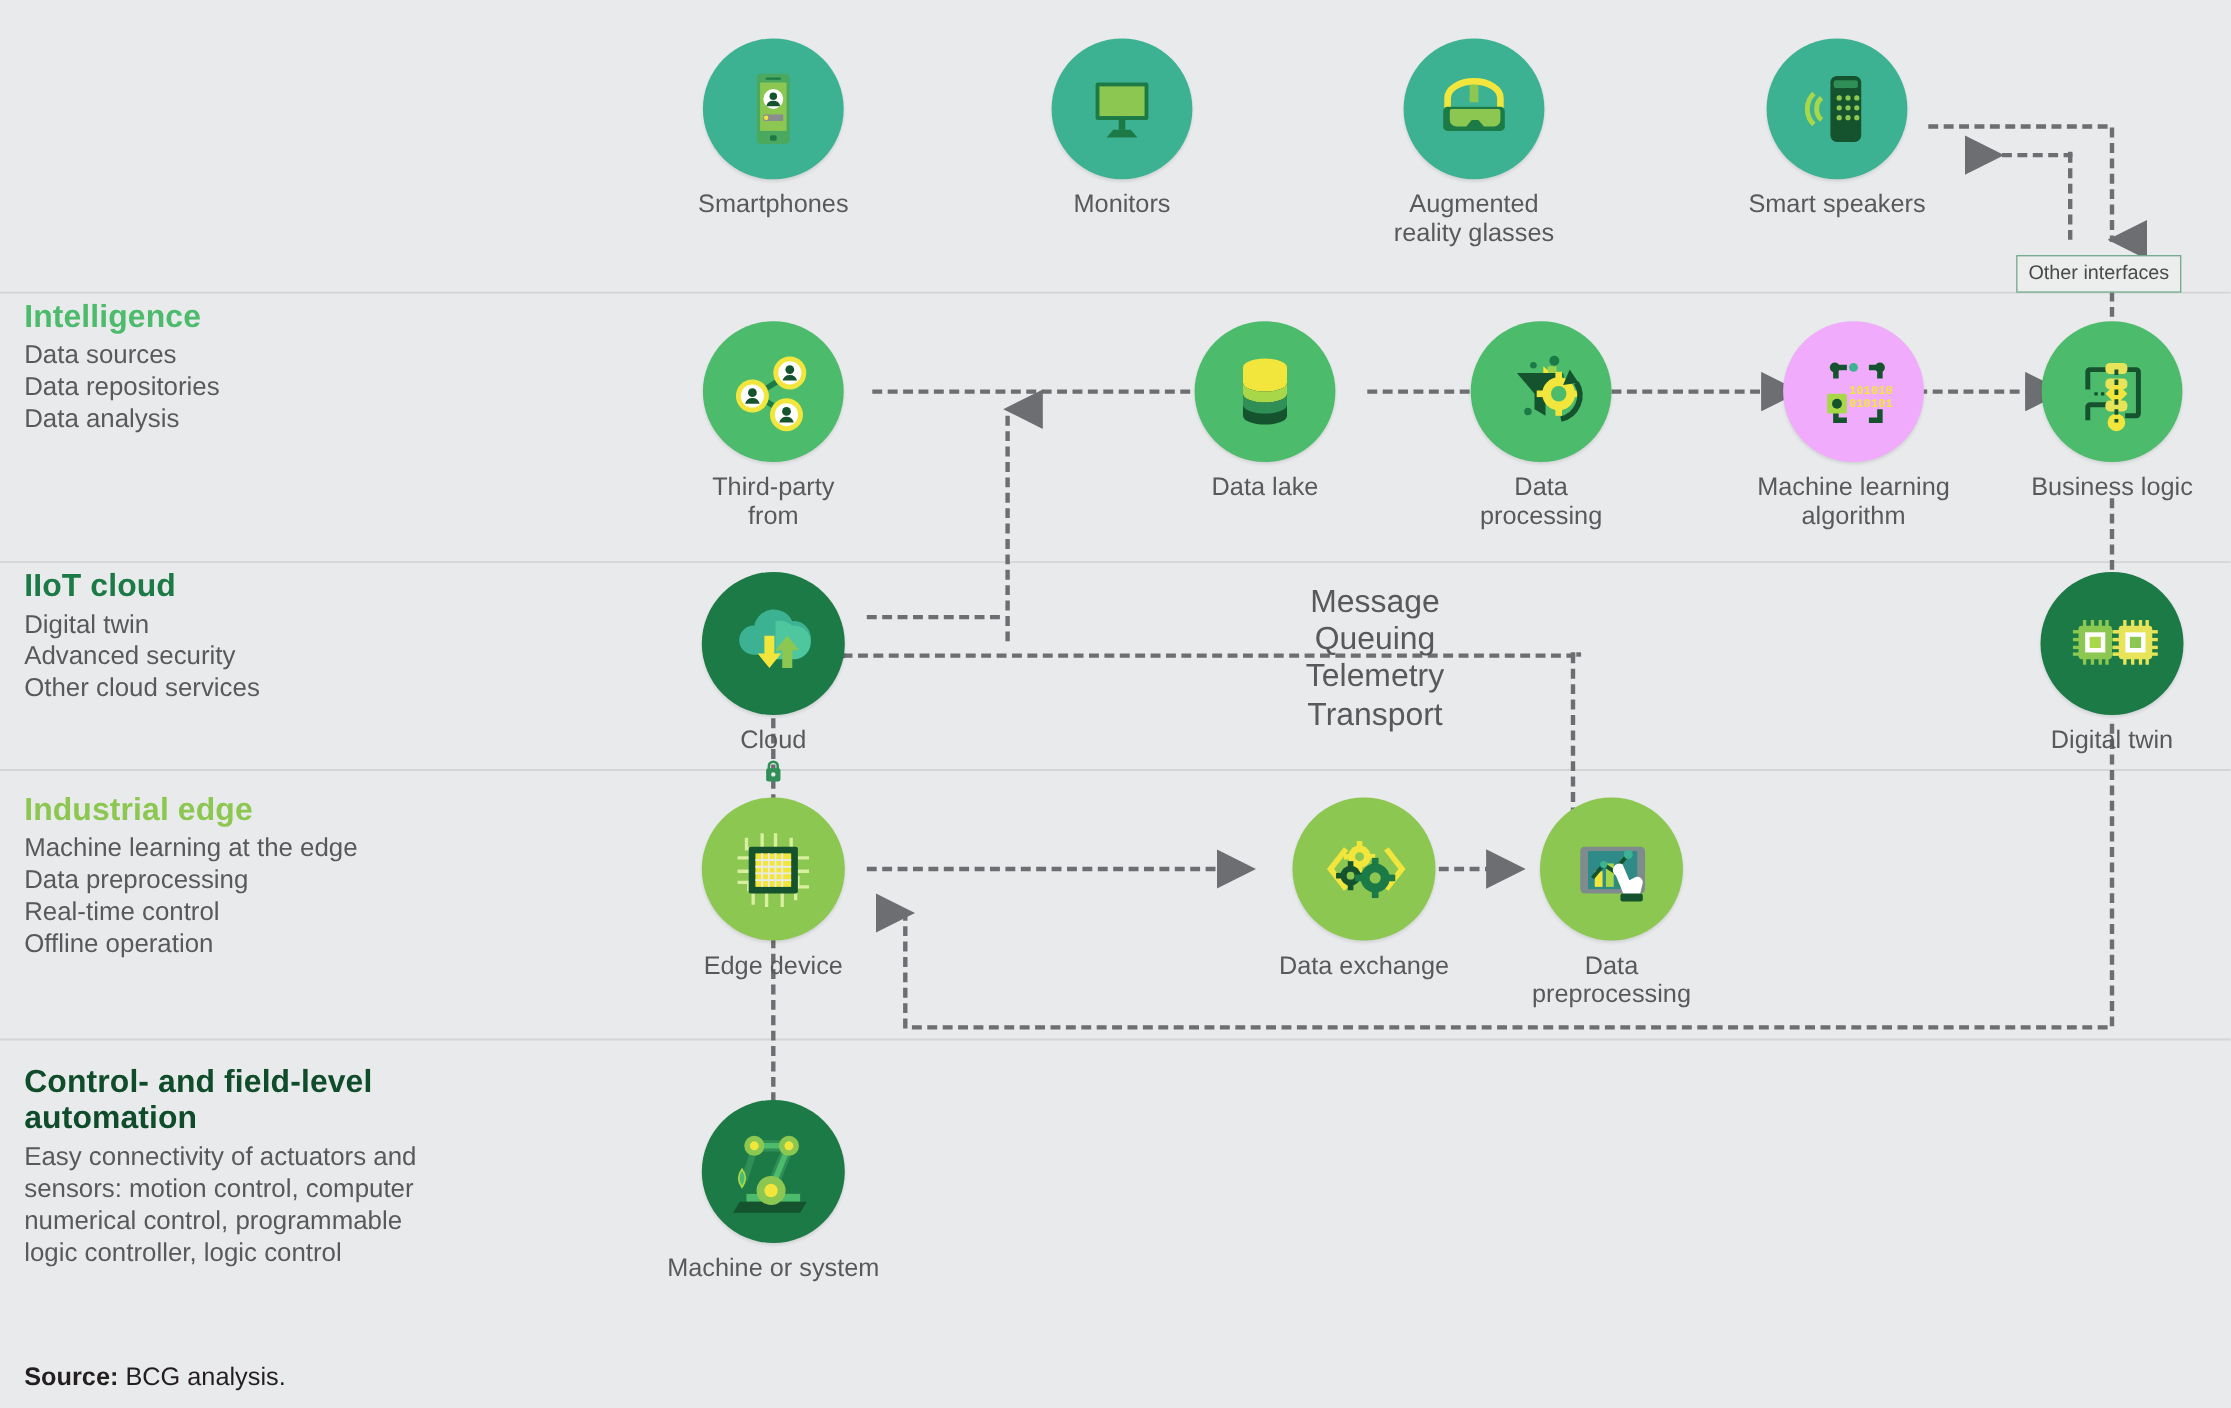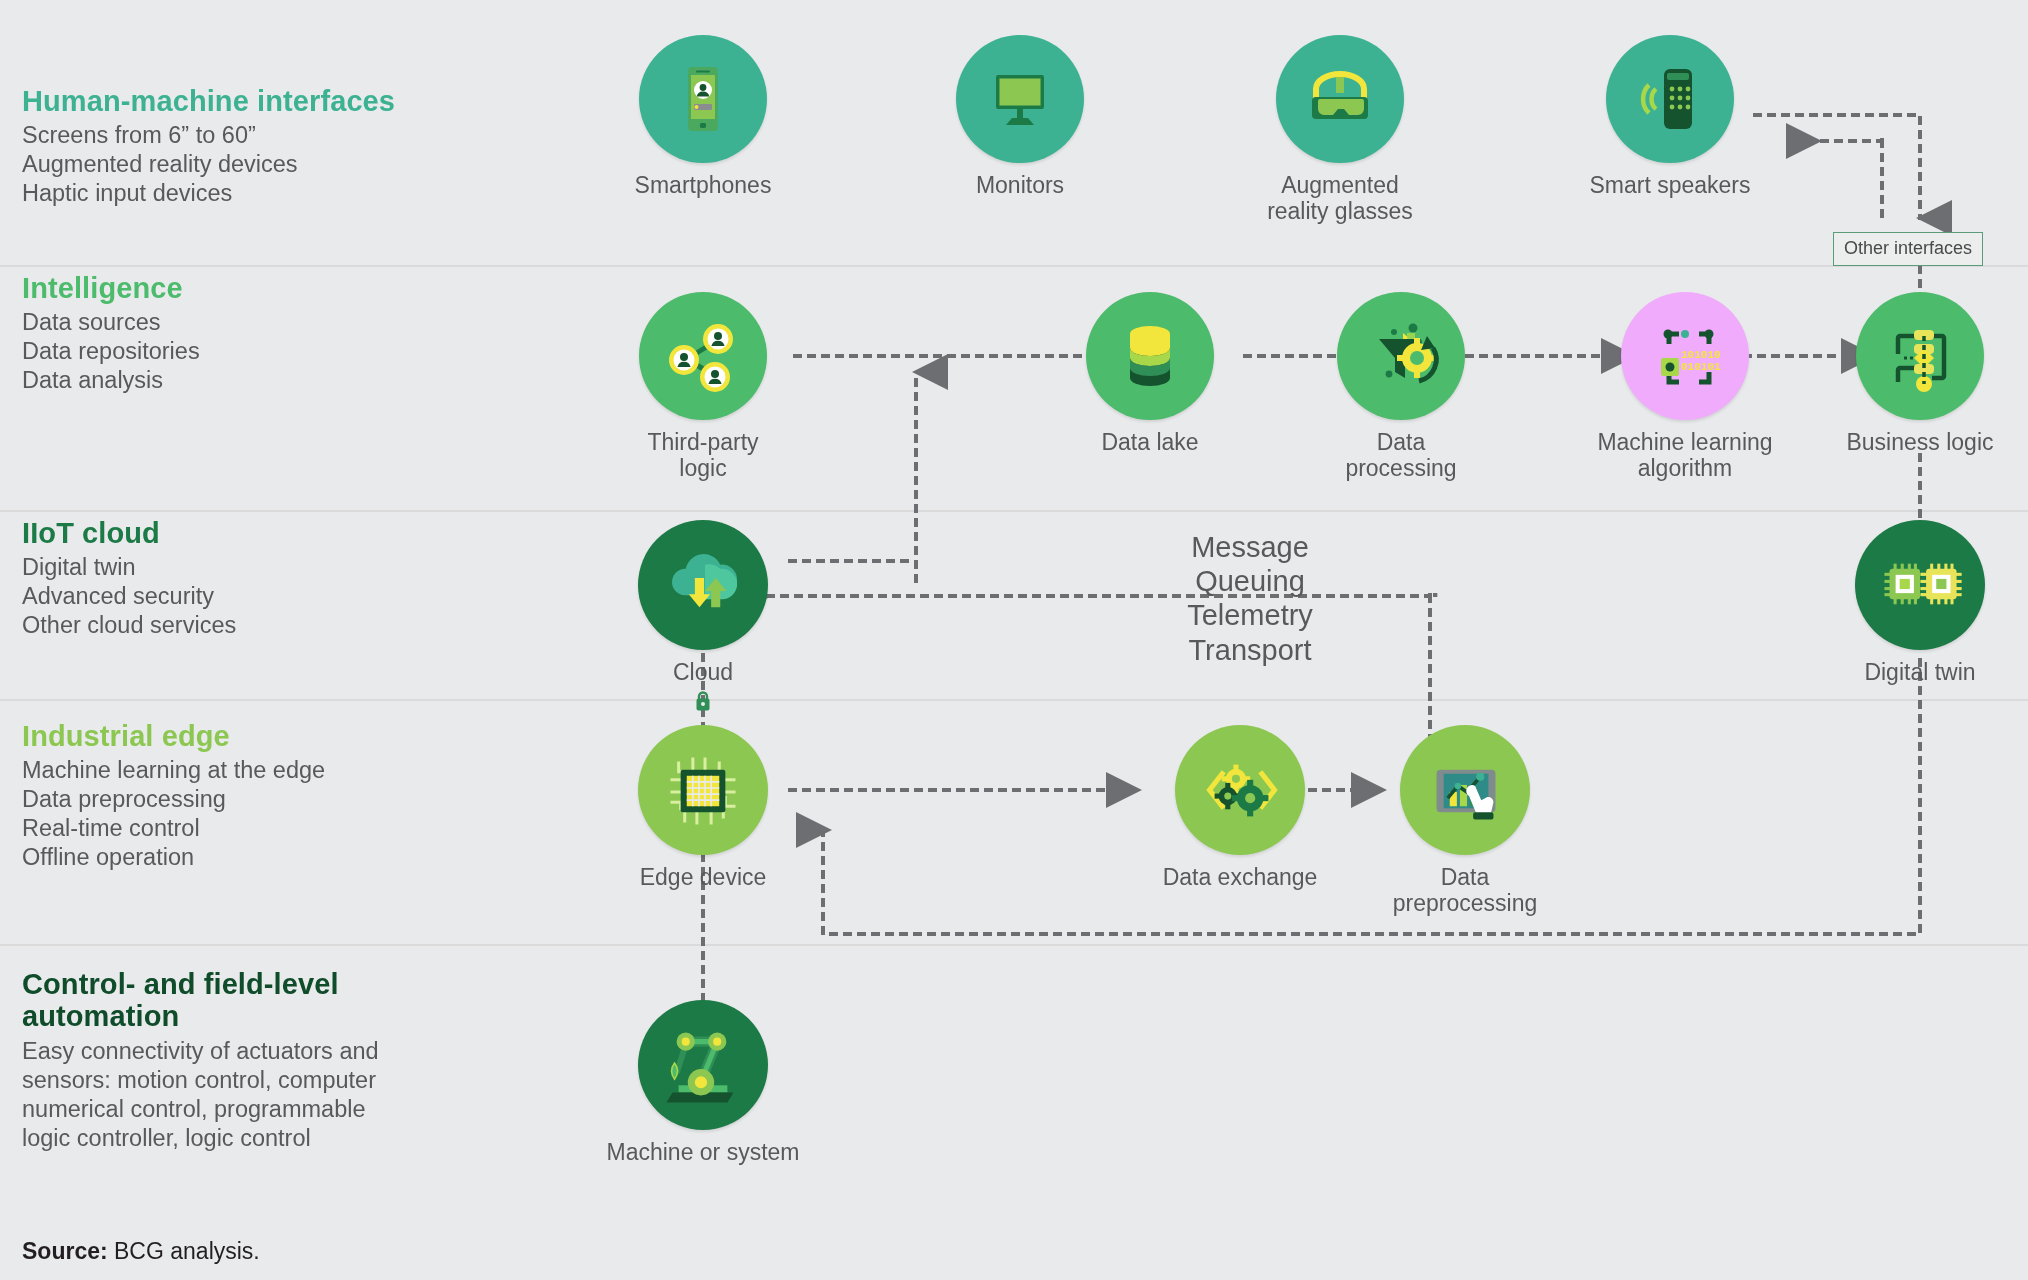--- a/index.html
+++ b/index.html
@@ -97,26 +97,20 @@
       <path d="M1920,660 L1920,934 L823,934 L823,830"></path>
       <path d="M823,830 L800,830" marker-end="url(#ar-l)"></path>
 
       <path d="M703,855 L703,1000"></path>
 
       <path d="M703,655 L703,700"></path>
       <path d="M703,710 L703,740"></path>
     </g>
   </svg>
 
-  <div class="section" style="top:85px;">
-    <div class="sec-title" style="color:#3cb293">Human-machine interfaces</div>
-    <div class="sec-line">Screens from 6” to 60”</div>
-    <div class="sec-line">Augmented reality devices</div>
-    <div class="sec-line">Haptic input devices</div>
-  </div>
 
   <div class="section" style="top:272px;">
     <div class="sec-title" style="color:#4cbb6c">Intelligence</div>
     <div class="sec-line">Data sources</div>
     <div class="sec-line">Data repositories</div>
     <div class="sec-line">Data analysis</div>
   </div>
 
   <div class="section" style="top:517px;">
     <div class="sec-title" style="color:#1c7a46">IIoT cloud</div>
@@ -229,21 +223,21 @@
         </g>
         <g>
           <circle cx="76" cy="85" r="15" fill="#f2e63c"></circle>
             <circle cx="76" cy="85" r="10.5" fill="#ffffff"></circle>
           <circle cx="76" cy="82" r="4" fill="#14532d"></circle>
             <path d="M69.4 92a6.8 6.8 0 0 1 13.2 0z" fill="#14532d"></path>
         </g>
       </svg>
     </div>
     <div class="node-label">Third-party
-logic</div>
+from</div>
   </div>
 
   <div class="node" style="left:1060px;top:292px;width:180px;text-align:center;">
     <div class="circle" style="width:128px;height:128px;background:#4cbb6c;">
       <svg class="ic" viewBox="0 0 128 128">
         <path d="M44 42 h40 v44 a20 8 0 0 1 -40 0 z" fill="#14532d"></path>
         <path d="M44 42 h40 v14 a20 8 0 0 1 -40 0 z" fill="#f2e63c"></path>
         <path d="M44 56 a20 8 0 0 0 40 0 v10 a20 8 0 0 1 -40 0 z" fill="#a8d84a"></path>
         <path d="M44 66 a20 8 0 0 0 40 0 v10 a20 8 0 0 1 -40 0 z" fill="#2f8f56"></path>
         <ellipse cx="64" cy="42" rx="20" ry="8" fill="#f2e63c"></ellipse>

